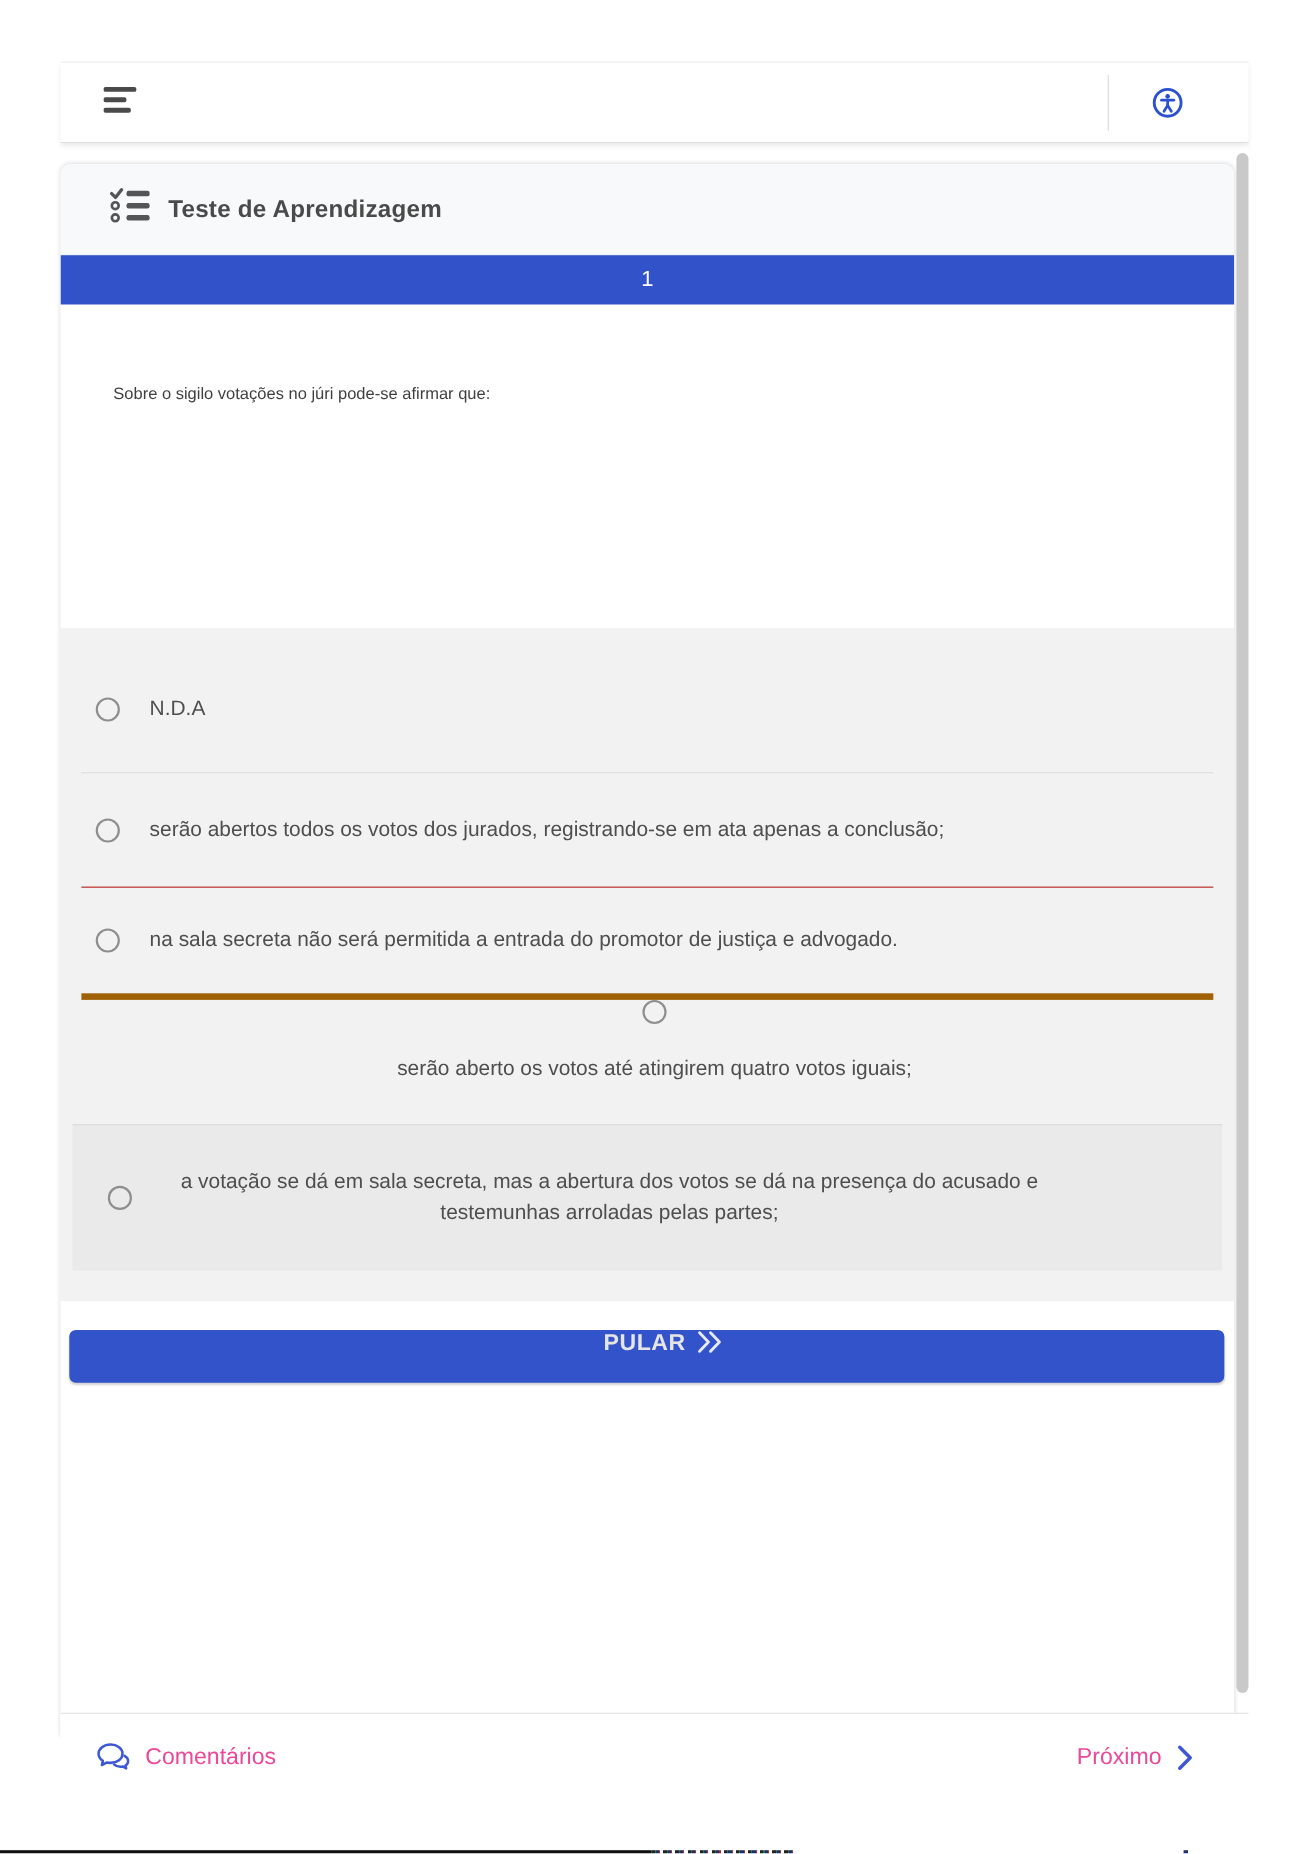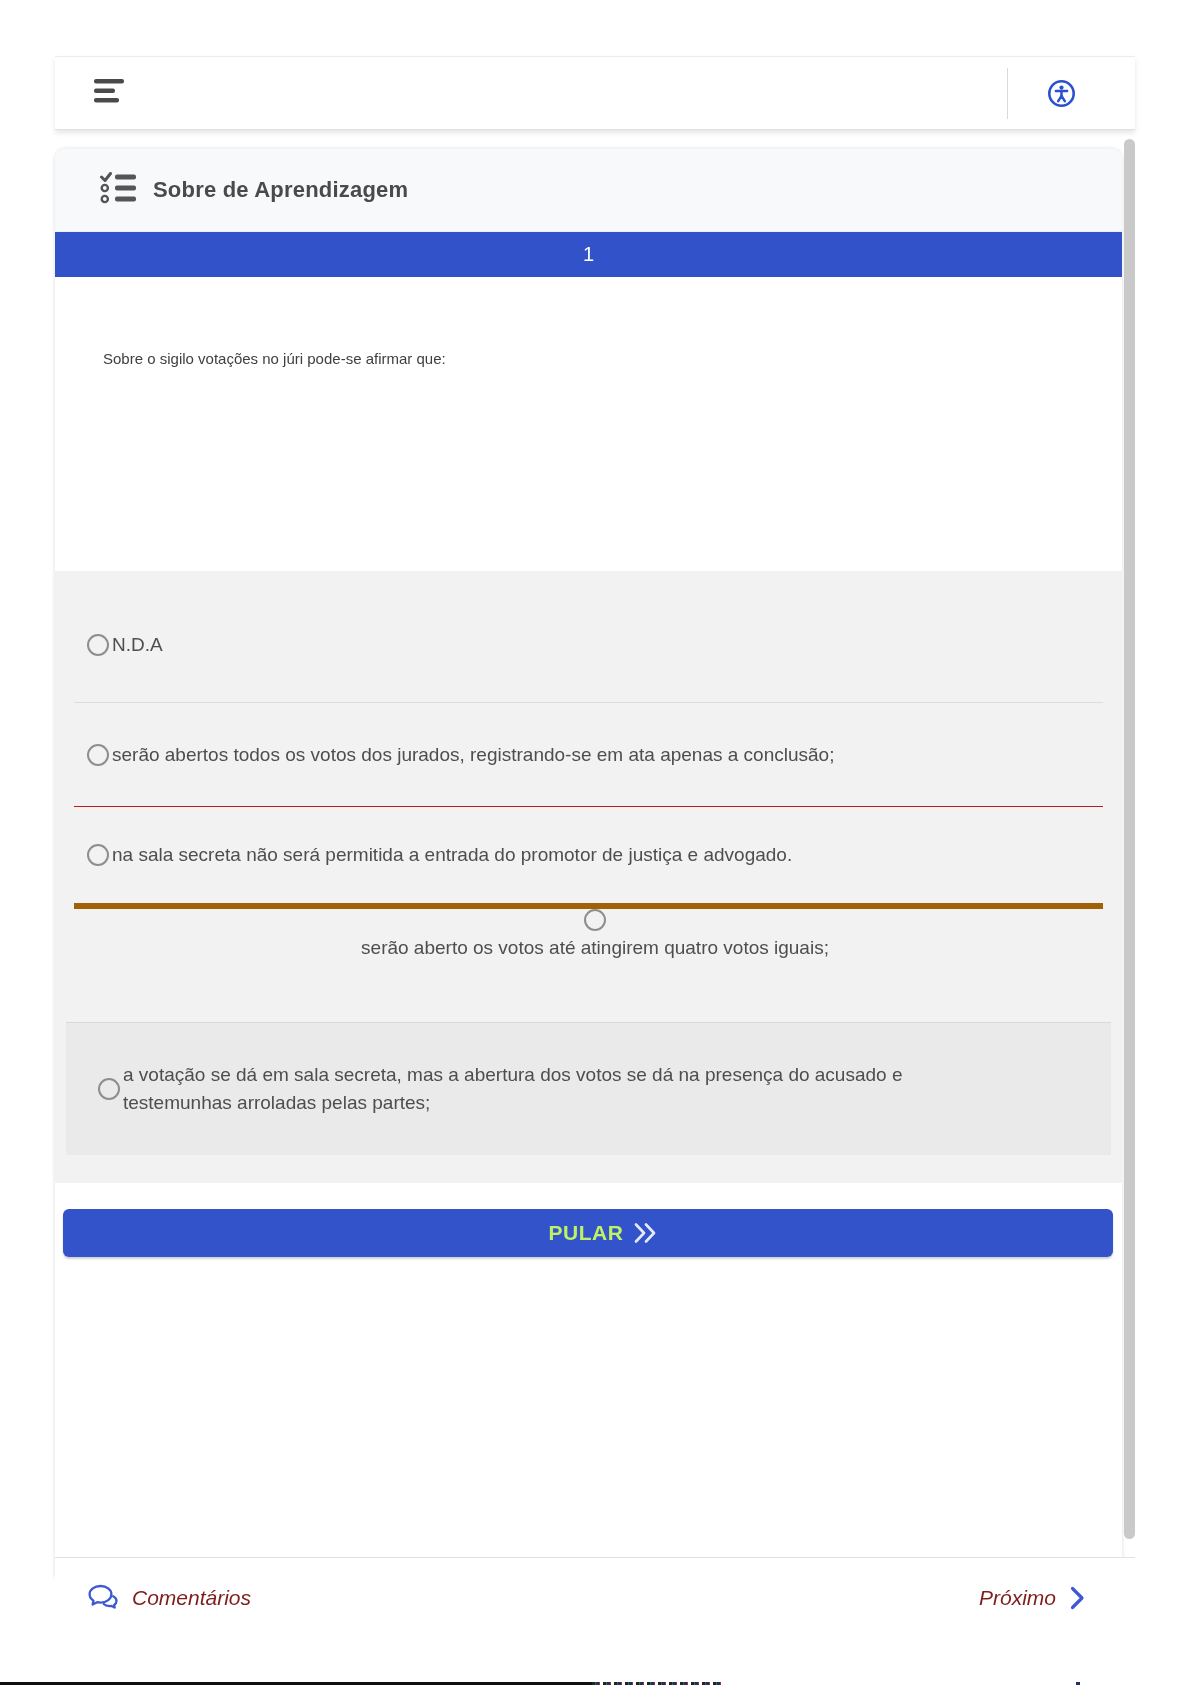--- a/index.html
+++ b/index.html
@@ -48,21 +48,21 @@
     display: flex; align-items: center; justify-content: center;
     font-size: 20px;
   }
   .question-area { height: 294px; padding: 72px 60px 0 48px; background: #fff; }
   .question-text { font-size: 15px; color: #3f3f3f; line-height: 1.35; }
 
   
   .options { background: #f1f2f1; }
   .opt-row {
     margin: 0 19px; display: flex; align-items: center;
-    padding-left: 13px; gap: 3px; cursor: pointer;
+    padding-left: 13px; gap: 27px; cursor: pointer; text-align: center;
   }
   .opt-row.r1 { height: 132px; padding-top: 16px; border-bottom: 1px solid #dcdcdc; }
   .opt-row.r2 { height: 104px; border-bottom: 1px solid #b91c1c; }
   .opt-row.r3 { height: 102px; border-bottom: 6px solid #a16207; }
   .opt-row.r4 { height: 102px; flex-direction: column; }
   .opt-row.r5 {
     margin: 11px; height: 133px; background: #e9eae9;
     border-top: 1px solid #d9d9d9;
     padding-left: 32px; padding-right: 150px;
   }
@@ -72,23 +72,23 @@
     border: 2px solid #8e8e8e; border-radius: 50%;
     background: transparent; display: inline-block;
   }
   .opt-label { font-size: 19px; color: #4e4e4e; line-height: 28px; }
 
   
   .action-area { background: #fff; height: 395px; padding: 26px 9px 0 8px; }
   .skip-btn {
     width: 100%; height: 48px;
     background: #3353cb; border: none; border-radius: 6px;
-    color: #bef264; font-family: "Liberation Sans", sans-serif;
+    color: #e5e5e5; font-family: "Liberation Sans", sans-serif;
     font-size: 21px; font-weight: bold; letter-spacing: .5px;
-    display: flex; align-items: center; justify-content: center; gap: 10px;
+    display: flex; align-items: flex-start; justify-content: center; gap: 10px;
     cursor: pointer; box-shadow: 0 2px 2px rgba(0,0,0,0.18); padding-left: 32px;
   }
   .skip-btn svg { display: block; }
 
   
   .scroll-thumb {
     position: absolute; right: 0; top: -10px;
     width: 11px; height: 1400px;
     background: #c9c9c9; border-radius: 6px;
     cursor: pointer;
@@ -98,21 +98,21 @@
   .footer {
     position: absolute; left: 55px; top: 1557px; width: 1080px; height: 80px;
     border-top: 1px solid #e2e2e2;
     display: flex; align-items: center; justify-content: space-between;
     padding-left: 33px; padding-right: 50px;
     background: #fff;
   }
   .footer-link {
     background: none; border: none; cursor: pointer;
     display: flex; align-items: center; gap: 14px;
-    color: #7f1d1d; font-family: "Liberation Sans", sans-serif; font-size: 21px; font-style: italic;
+    color: #ec4899; font-family: "Liberation Sans", sans-serif; font-size: 21px;
   }
   .footer-link svg { display: block; }
 
   
   .edge-bar { position: absolute; bottom: 0; left: 0; width: 592px; height: 3px; background: #101010; }
   .edge-noise {
     position: absolute; bottom: 0; left: 592px; width: 130px; height: 3px;
     background: repeating-linear-gradient(90deg,
       #232323 0 3px, #2d6b4f 3px 4px, #1a2f66 4px 7px, #a03030 7px 8px, #ffffff 8px 11px);
   }
@@ -155,21 +155,21 @@
         <span>
           <svg width="37" height="33" viewBox="0 0 37 33" fill="none">
             <path d="M1.5 5 L5 8.5 L10.5 1.5" stroke="#555" stroke-width="3" stroke-linecap="round" stroke-linejoin="round"></path>
             <rect x="15" y="2.5" width="21" height="5" rx="2" fill="#555"></rect>
             <circle cx="4.8" cy="16" r="3.1" stroke="#555" stroke-width="2.4"></circle>
             <rect x="15" y="13.5" width="21" height="5" rx="2" fill="#555"></rect>
             <circle cx="4.8" cy="27" r="3.1" stroke="#555" stroke-width="2.4"></circle>
             <rect x="15" y="24.5" width="21" height="5" rx="2" fill="#555"></rect>
           </svg>
         </span>
-        <h1 class="card-title">Sobre de Aprendizagem</h1>
+        <h1 class="card-title">Teste de Aprendizagem</h1>
       </div>
 
       <div class="qnum-bar">
         <span>1</span>
       </div>
 
       <div class="question-area">
         <p class="question-text">Sobre o sigilo votações no júri pode-se afirmar que:</p>
       </div>
 

